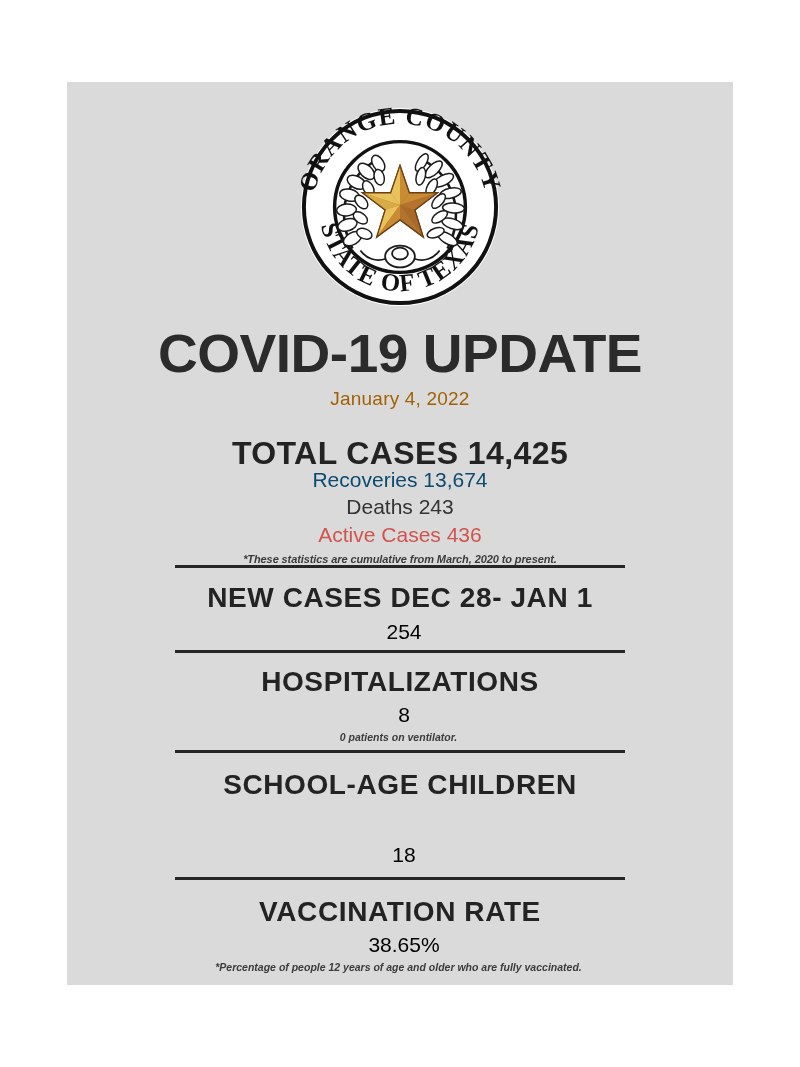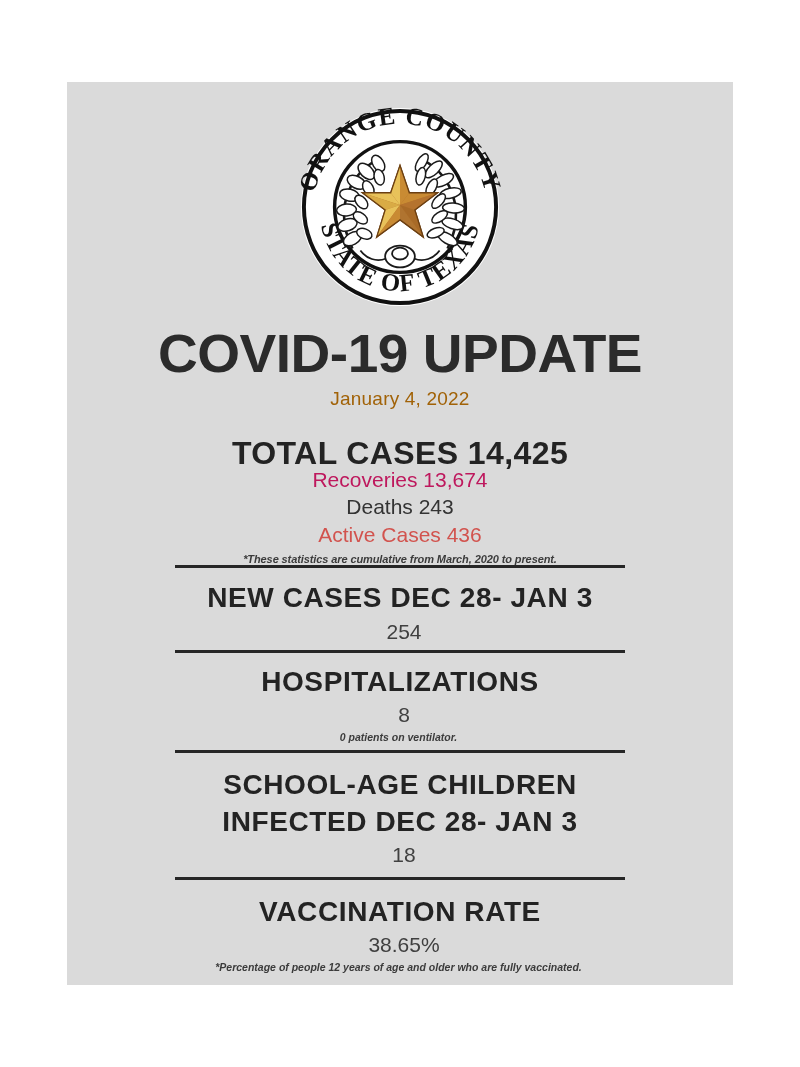--- a/index.html
+++ b/index.html
@@ -65,21 +65,21 @@
     top: 345px;
     font-family: "Liberation Sans Narrow", "Liberation Sans", sans-serif;
     font-weight: 700;
     font-size: 32px;
     letter-spacing: 0.4px;
     color: #232323;
     margin-top: 8px;
   }
   .recoveries {
     position: absolute; left:0; right:0; top: 386px;
-    font-size: 21px; color: #be185d;
+    font-size: 21px; color: #0c4a6e;
   }
   .deaths {
     position: absolute; left:0; right:0; top: 413px;
     font-size: 21px; color: #333;
   }
   .active {
     position: absolute; left:0; right:0; top: 441px;
     font-size: 21px; color: #d2534e;
   }
   .note-top {
@@ -102,21 +102,21 @@
     position: absolute; left: 0; right: 0;
     font-family: "Liberation Sans Narrow", "Liberation Sans", sans-serif;
     font-weight: 700;
     font-size: 28px;
     letter-spacing: 0.6px;
     color: #232323;
     line-height: 1.28;
   }
   .sec-value {
     position: absolute; left:8px; right:0;
-    font-size: 21px; color: #404040;
+    font-size: 21px; color: #000000;
   }
   .sec-note {
     position: absolute; left:0; right:3px;
     font-size: 10.5px; font-style: italic; font-weight: 700;
     color: #3b3b3b;
   }
 </style>
 </head>
 <body>
 
@@ -211,33 +211,32 @@
   <div class="recoveries center">Recoveries 13,674</div>
 
   <div class="deaths center">Deaths 243</div>
 
   <div class="active center">Active Cases 436</div>
 
   <div class="note-top center">*These statistics are cumulative from March, 2020 to present.</div>
 
   <div class="rule" style="top:483px"></div>
 
-  <div class="sec-title center" style="top:498px">NEW CASES DEC 28- JAN 3</div>
+  <div class="sec-title center" style="top:498px">NEW CASES DEC 28- JAN 1</div>
   <div class="sec-value center" style="top:538px">254</div>
 
   <div class="rule" style="top:568px"></div>
 
   <div class="sec-title center" style="top:582px">HOSPITALIZATIONS</div>
   <div class="sec-value center" style="top:621px">8</div>
   <div class="sec-note center" style="top:649px">0 patients on ventilator.</div>
 
   <div class="rule" style="top:668px"></div>
 
   <div class="sec-title center" style="top:685px">SCHOOL-AGE CHILDREN</div>
-  <div class="sec-title center" style="top:722px">INFECTED DEC 28- JAN 3</div>
   <div class="sec-value center" style="top:761px">18</div>
 
   <div class="rule" style="top:795px"></div>
 
   <div class="sec-title center" style="top:812px">VACCINATION RATE</div>
   <div class="sec-value center" style="top:851px">38.65%</div>
   <div class="sec-note center" style="top:879px">*Percentage of people 12 years of age and older who are fully vaccinated.</div>
 
 </div>
 

